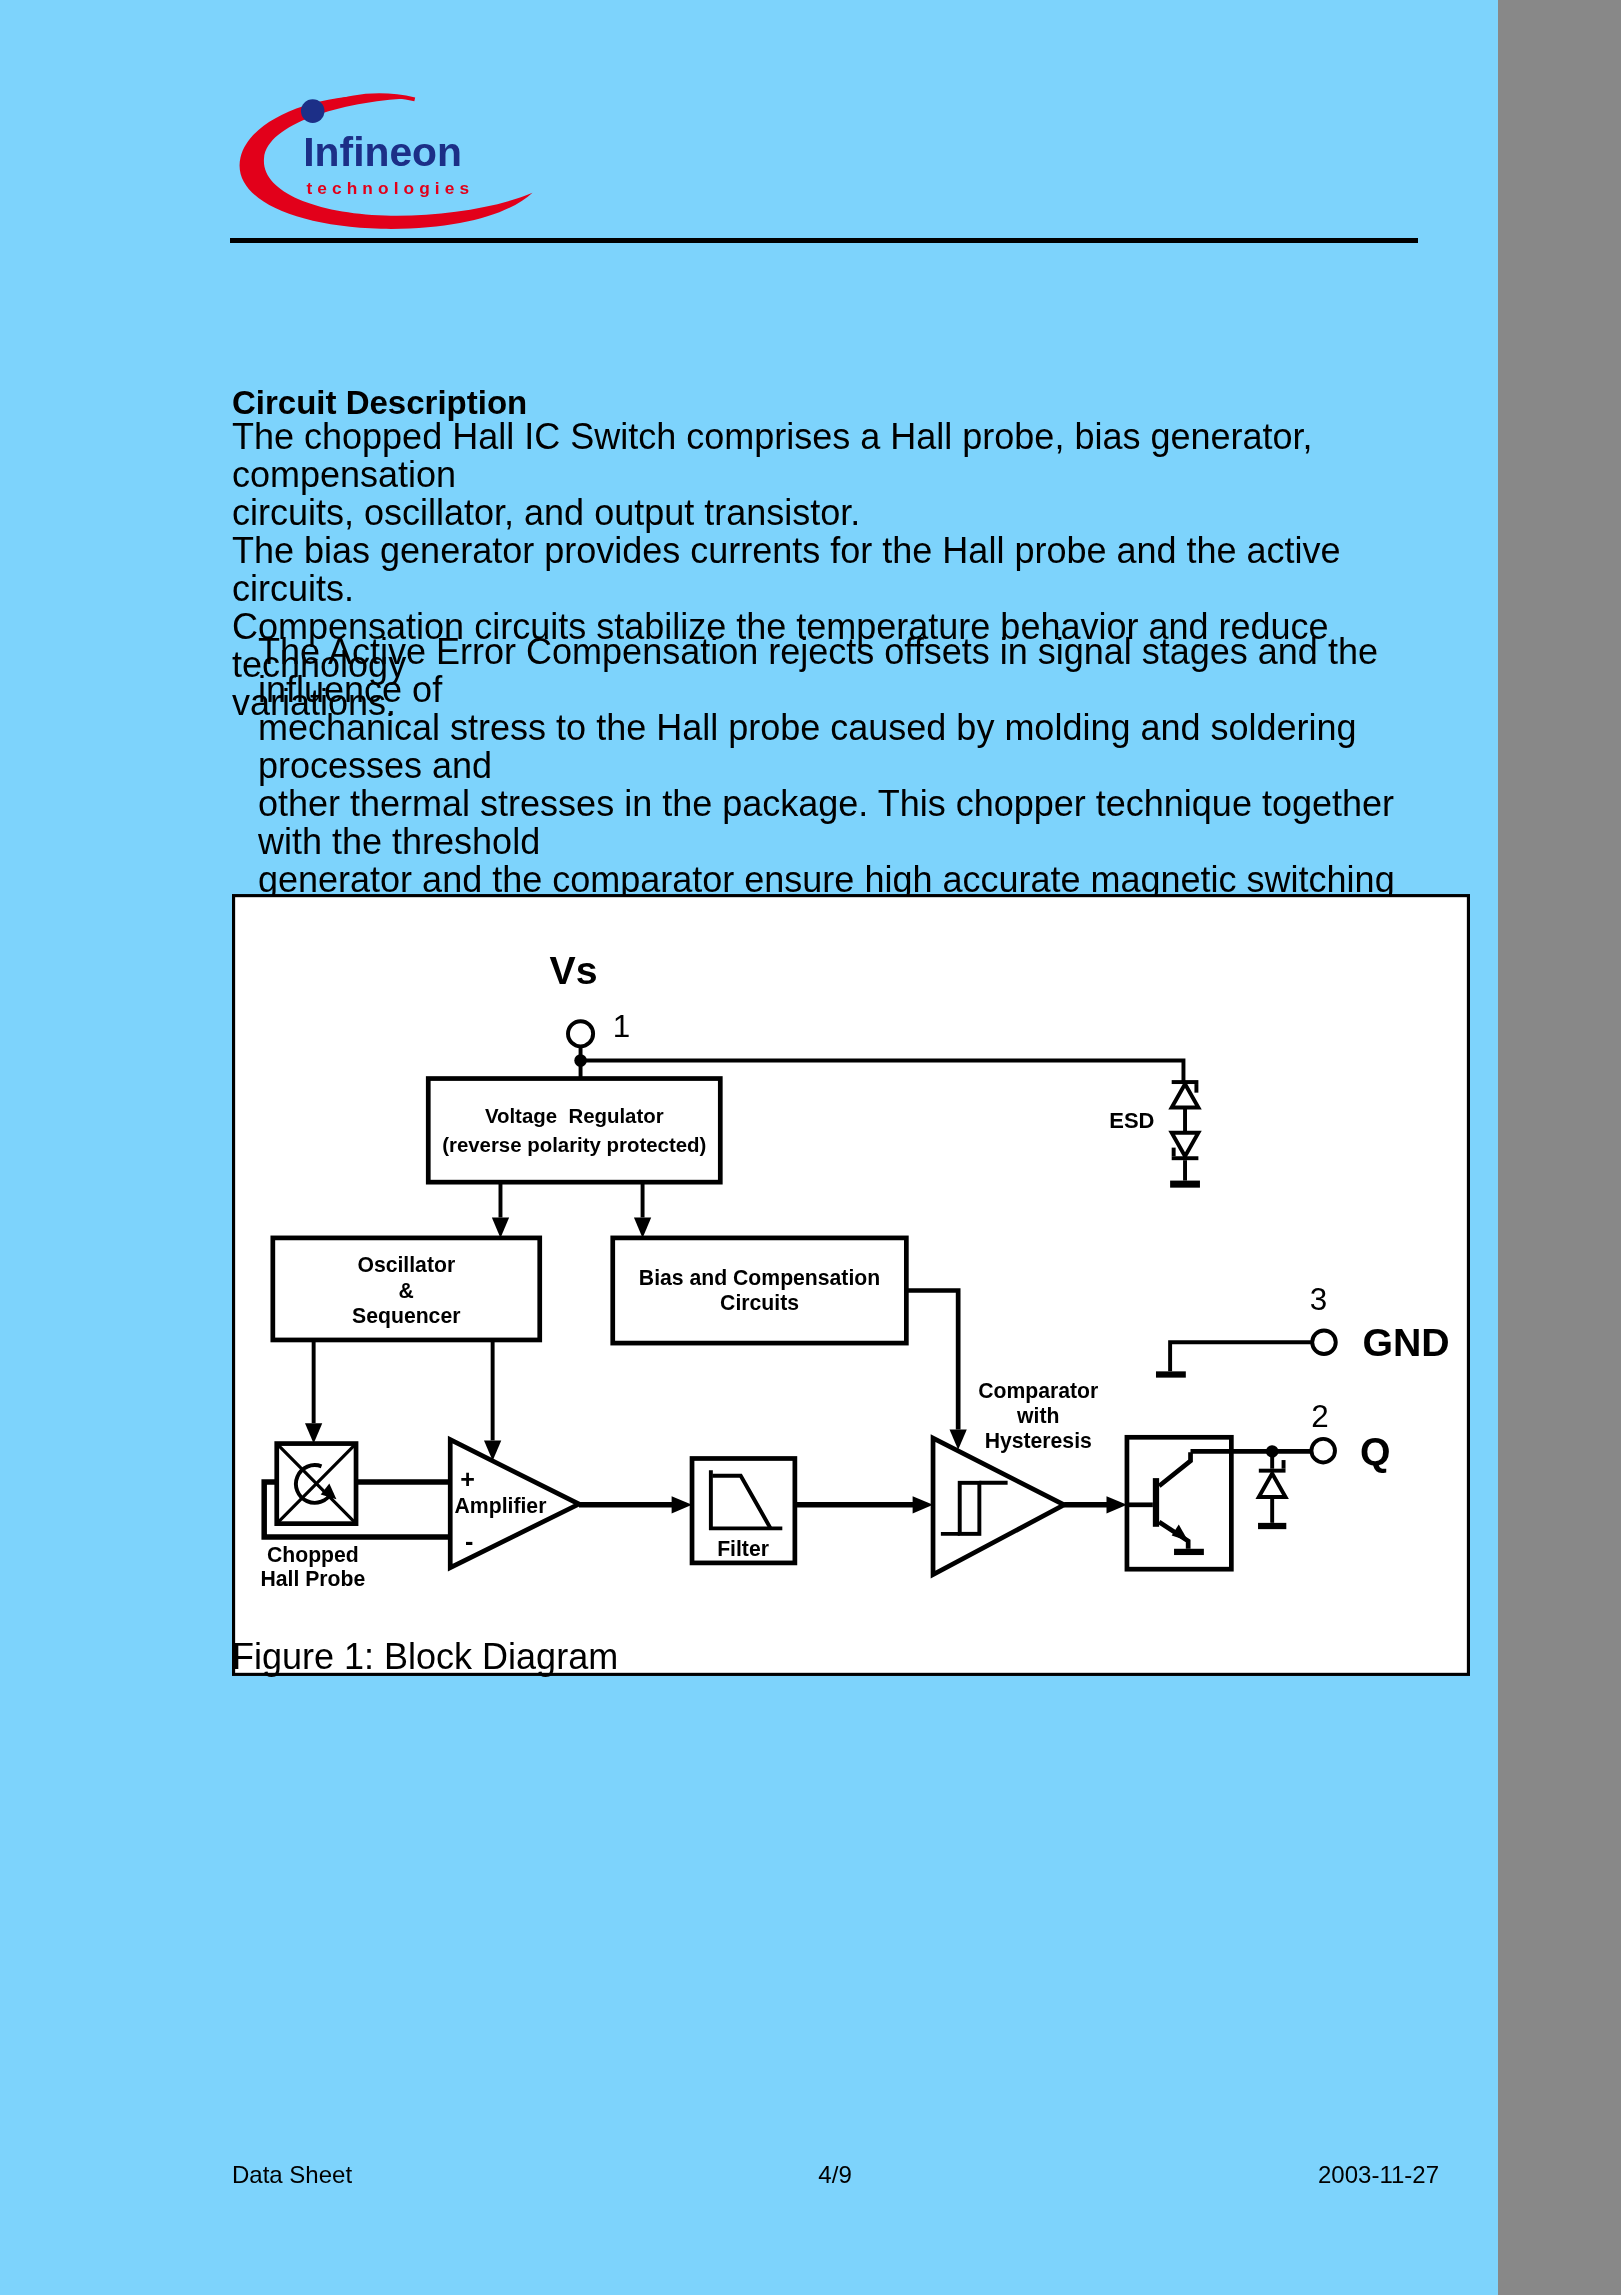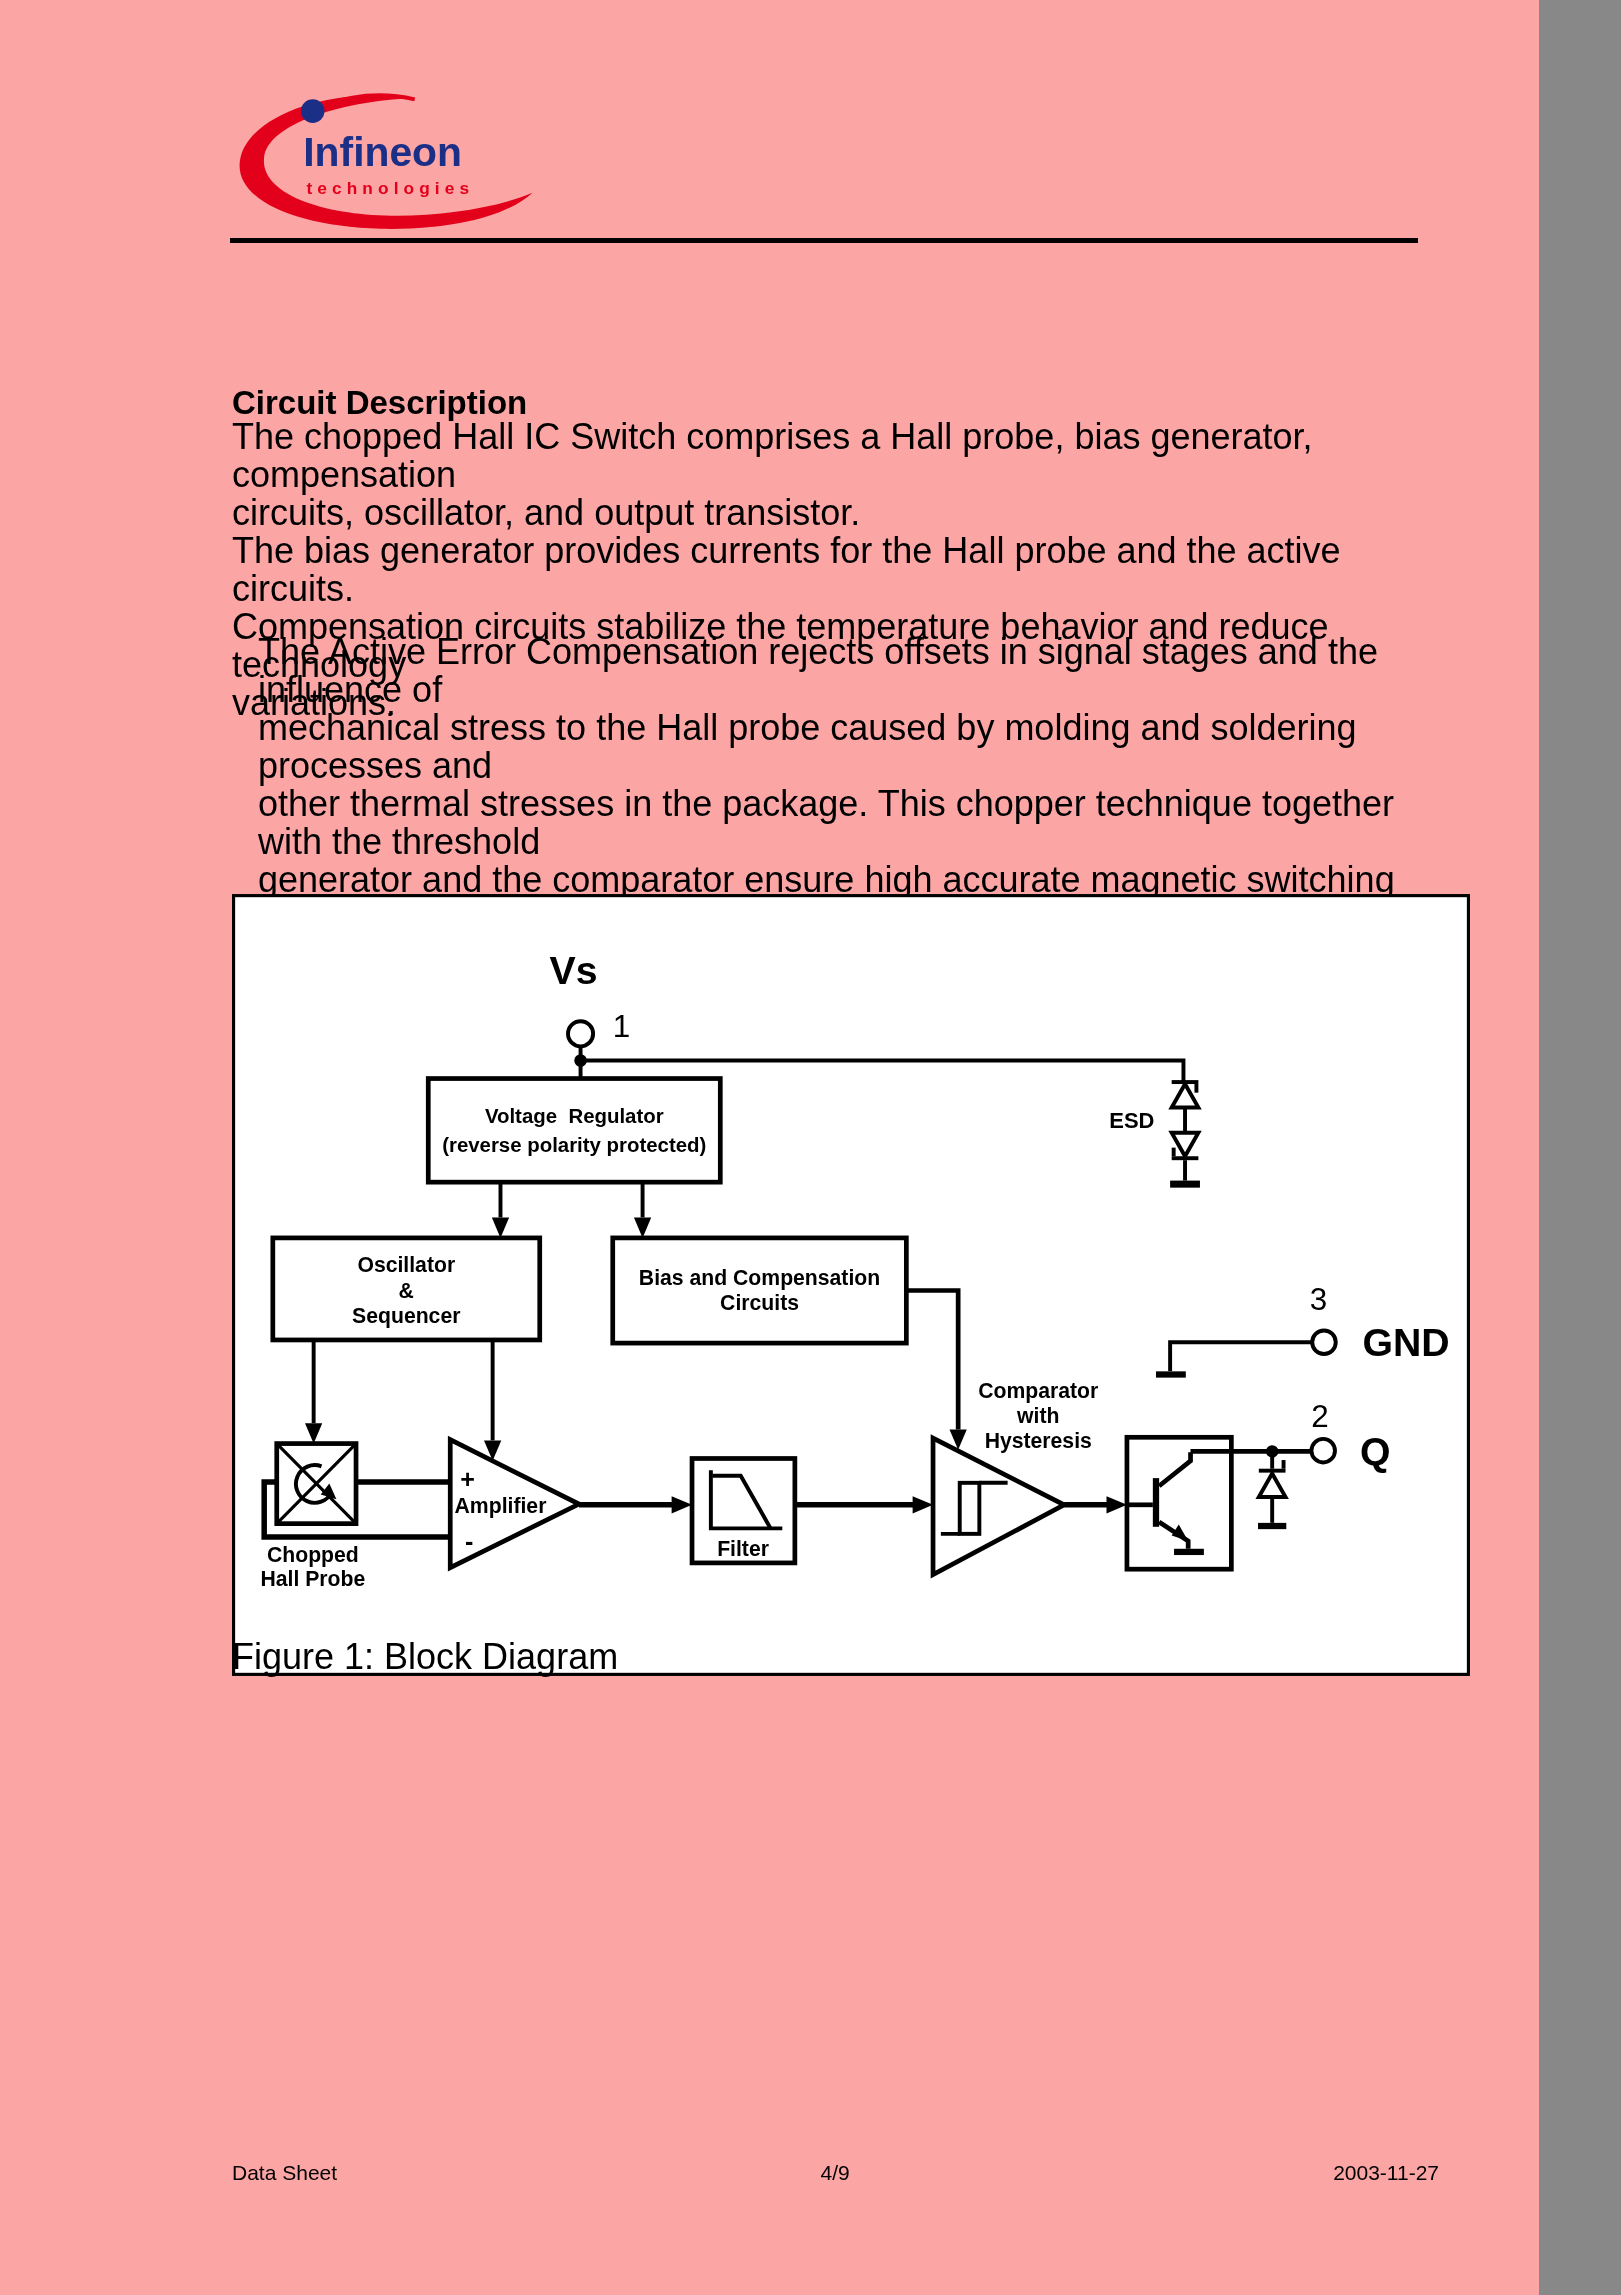--- a/index.html
+++ b/index.html
@@ -1,23 +1,22 @@
 <!DOCTYPE html>
 <html style="font-size:12.6px"><head>
 <meta charset="utf-8">
 <style>
   html,body{margin:0;padding:0;background:#888;}
   .page{
     position:relative;
     width:1498px;height:2295px;
-    background:#fca5a5;
+    background:#7dd3fc;
     font-family:"Liberation Sans", sans-serif;
     color:#000;
     overflow:hidden;
-    padding-left:41px;
   }
   .abs{position:absolute;}
   .doc-title{
     left:1099px;top:192px;width:319px;
     text-align:right;font-size:44px;font-weight:bold;letter-spacing:0;
   }
   .header-rule{
     left:230px;top:238px;width:1188px;height:4.7px;background:#000;
   }
   .section-heading{
@@ -28,21 +27,21 @@
     font-size:36px;line-height:38px;white-space:pre-line;
   }
   .p1{top:418px;}
   .p2{top:633px;margin-left:26px;}
   .fig-caption{
     left:232px;top:1636px;font-size:36px;
   }
   .footer{
     left:232px;top:2161px;width:1207px;
     display:flex;justify-content:space-between;
-    font-size:21px;
+    font-size:24px;
   }
   svg text{white-space:pre;}
 </style>
 </head>
 <body>
 
 <div class="page">
 
   <svg class="abs" style="left:220px;top:75px" width="322" height="157" viewBox="0 0 410 200">
     <path fill="#e2001a" d="M 240 30

